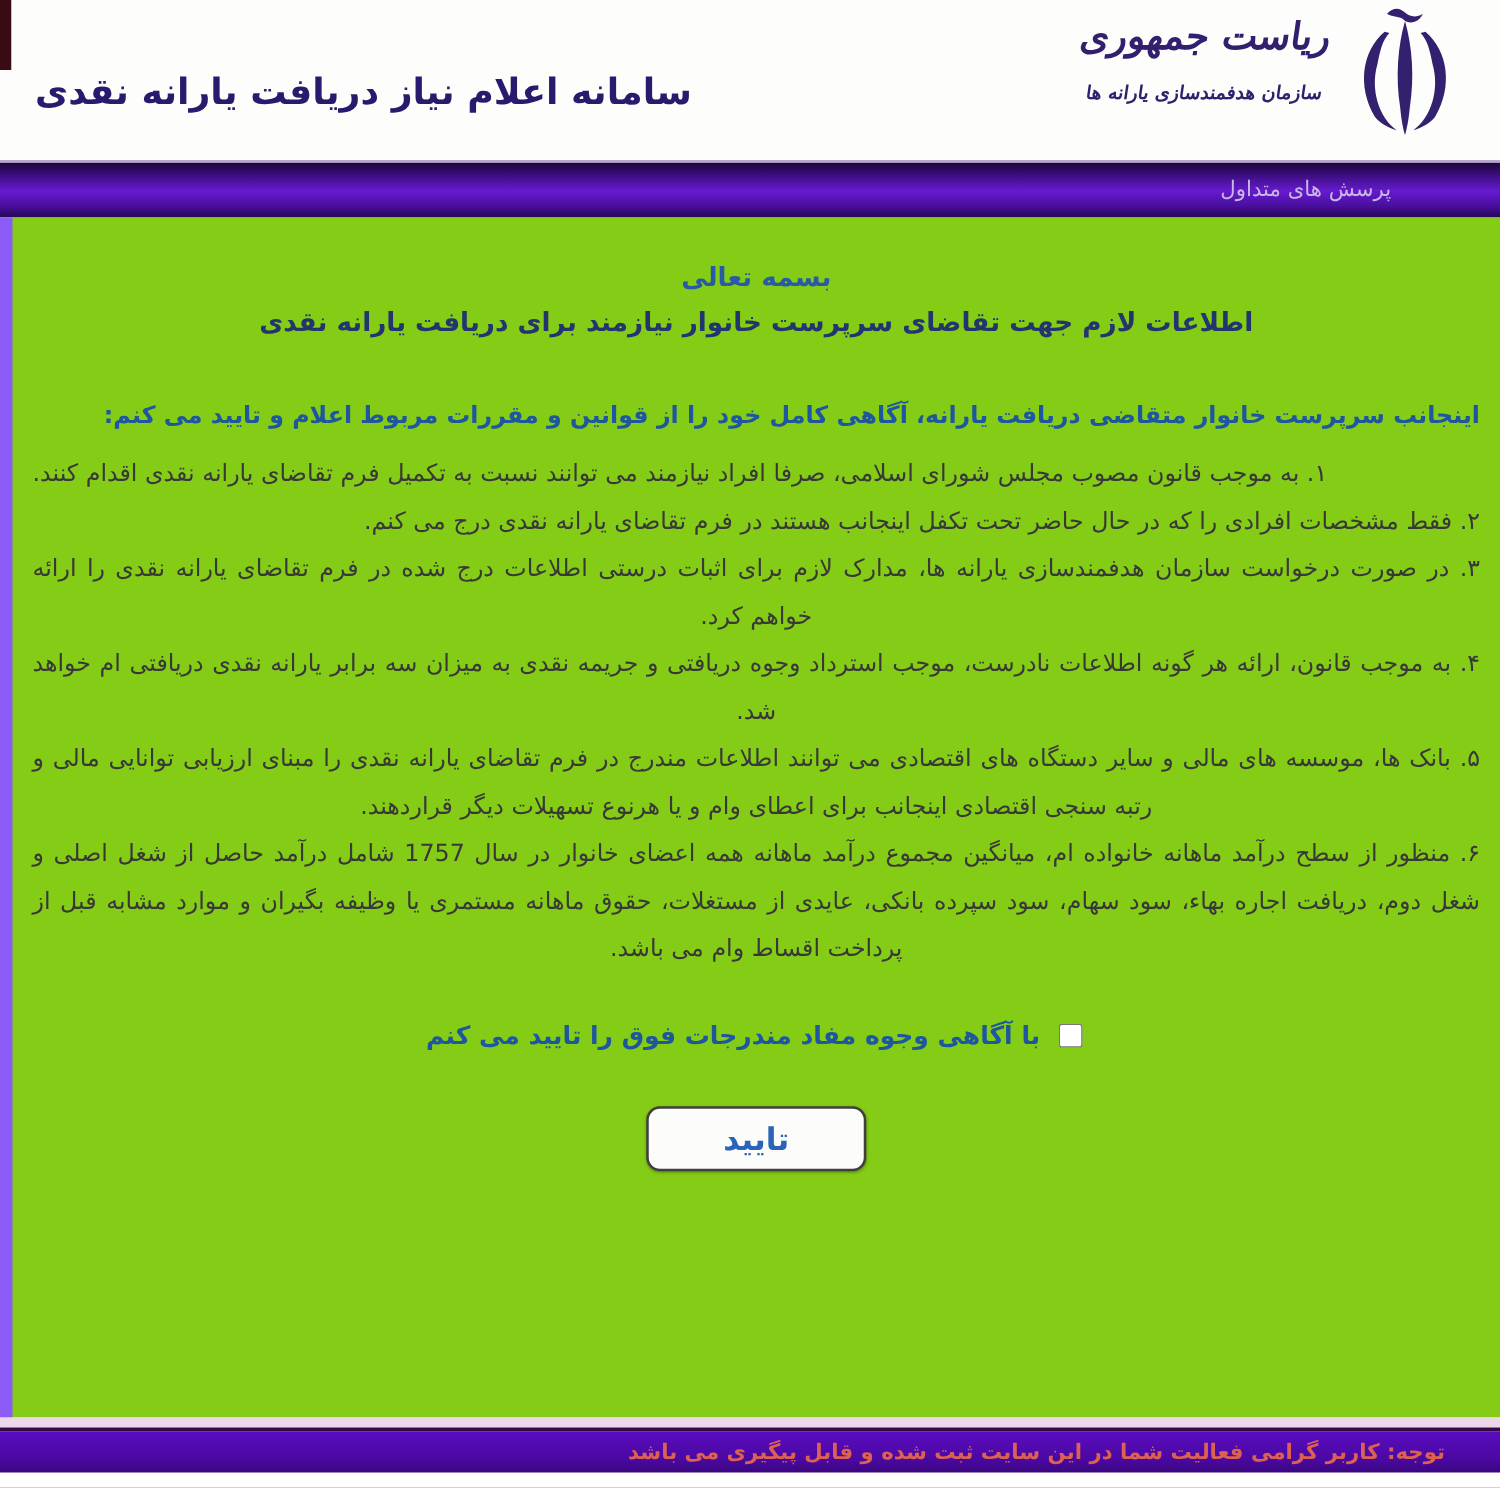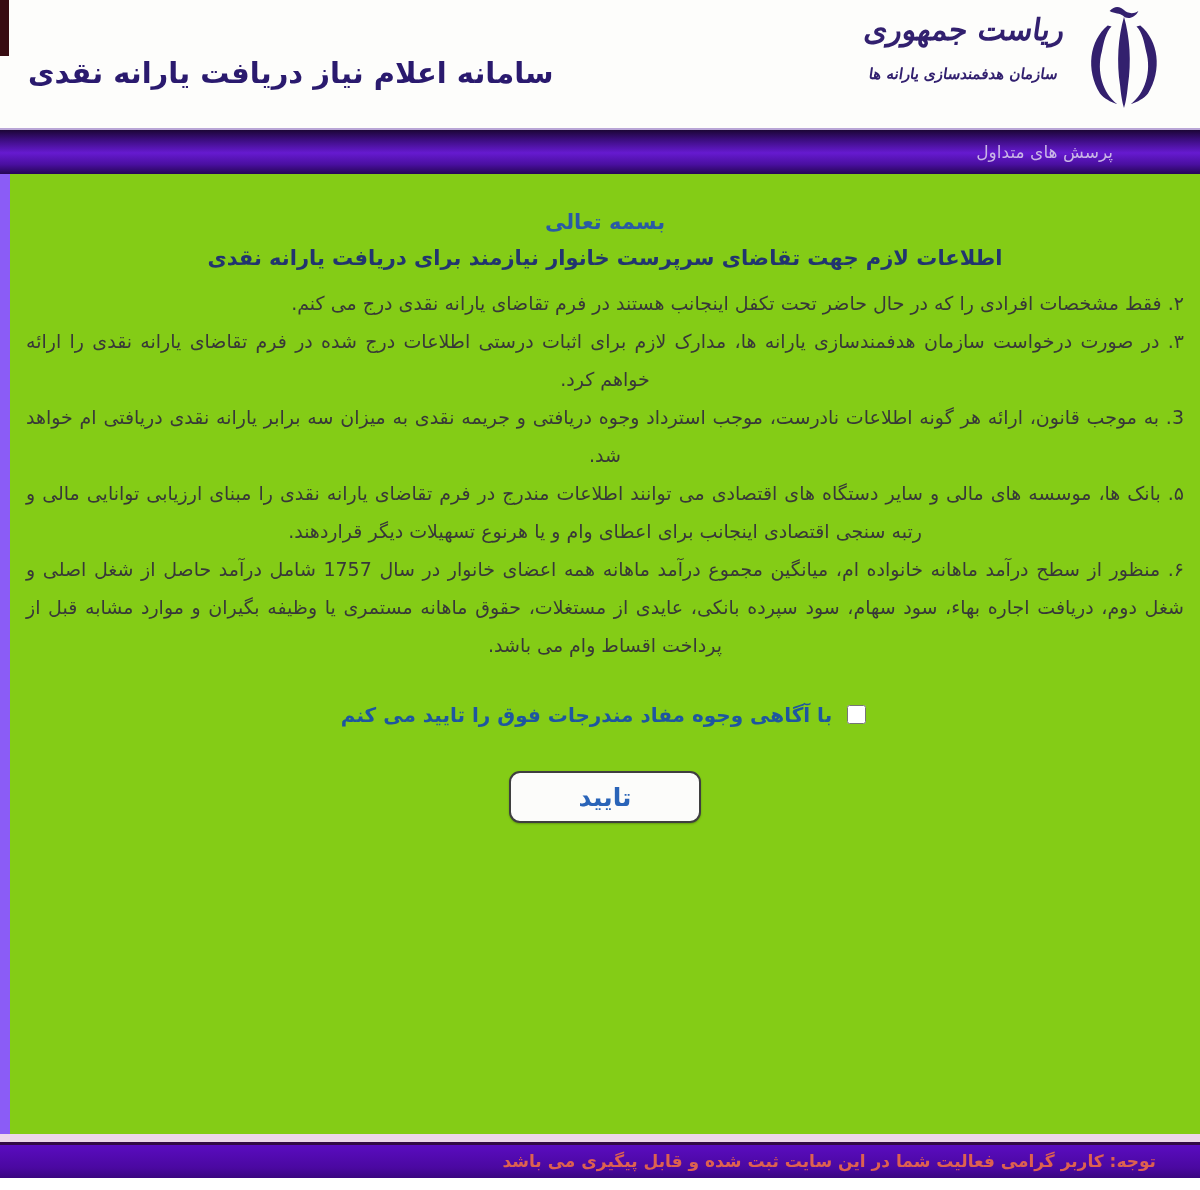--- a/index.html
+++ b/index.html
@@ -127,21 +127,21 @@
     font-size:20px;font-weight:bold;
     color:#1e56a0;
     vertical-align:middle;
     cursor:pointer;
   }
   .btn-row{
     margin-top:44px;
     text-align:center;
   }
   .confirm-btn{
-    width:192px;height:52px;
+    width:176px;height:52px;
     border:2px solid #3f3f3f;
     border-radius:11px;
     background:#fcfcfa;
     font-family:"DejaVu Sans",sans-serif;
     font-size:25px;font-weight:bold;
     color:#2a64b8;
     cursor:pointer;
     box-shadow:0 1px 2px rgba(0,0,0,0.25);
   }
   
@@ -190,25 +190,27 @@
 </div>
 
 <div class="navbar">
   <div class="nav-faq">پرسش های متداول</div>
 </div>
 
 <div class="content">
   <div class="bismillah">بسمه تعالی</div>
   <div class="page-heading">اطلاعات لازم جهت تقاضای سرپرست خانوار نیازمند برای دریافت یارانه نقدی</div>
 
+  <div class="intro">اینجانب سرپرست خانوار متقاضی دریافت یارانه، آگاهی کامل خود را از قوانین و مقررات مربوط اعلام و تایید می کنم:</div>
 
   <div class="items">
+    <p class="item last-left">۱. به موجب قانون مصوب مجلس شورای اسلامی، صرفا افراد نیازمند می توانند نسبت به تکمیل فرم تقاضای یارانه نقدی اقدام کنند.</p>
     <p class="item last-right">۲. فقط مشخصات افرادی را که در حال حاضر تحت تکفل اینجانب هستند در فرم تقاضای یارانه نقدی درج می کنم.</p>
     <p class="item">۳. در صورت درخواست سازمان هدفمندسازی یارانه ها، مدارک لازم برای اثبات درستی اطلاعات درج شده در فرم تقاضای یارانه نقدی را ارائه خواهم کرد.</p>
-    <p class="item">3. به موجب قانون، ارائه هر گونه اطلاعات نادرست، موجب استرداد وجوه دریافتی و جریمه نقدی به میزان سه برابر یارانه نقدی دریافتی ام خواهد شد.</p>
+    <p class="item">۴. به موجب قانون، ارائه هر گونه اطلاعات نادرست، موجب استرداد وجوه دریافتی و جریمه نقدی به میزان سه برابر یارانه نقدی دریافتی ام خواهد شد.</p>
     <p class="item">۵. بانک ها، موسسه های مالی و سایر دستگاه های اقتصادی می توانند اطلاعات مندرج در فرم تقاضای یارانه نقدی را مبنای ارزیابی توانایی مالی و رتبه سنجی اقتصادی اینجانب برای اعطای وام و یا هرنوع تسهیلات دیگر قراردهند.</p>
     <p class="item">۶. منظور از سطح درآمد ماهانه خانواده ام، میانگین مجموع درآمد ماهانه همه اعضای خانوار در سال 1757 شامل درآمد حاصل از شغل اصلی و شغل دوم، دریافت اجاره بهاء، سود سهام، سود سپرده بانکی، عایدی از مستغلات، حقوق ماهانه مستمری یا وظیفه بگیران و موارد مشابه قبل از پرداخت اقساط وام می باشد.</p>
   </div>
 
   <div class="agree-row">
     <input type="checkbox" id="agree" style="">
     <label for="agree" class="agree-label">با آگاهی وجوه مفاد مندرجات فوق را تایید می کنم</label>
   </div>
 
   <div class="btn-row">

